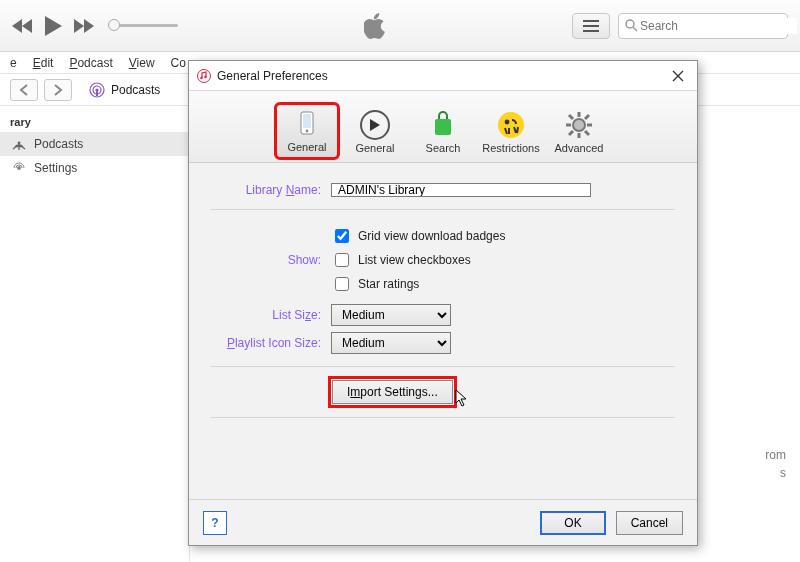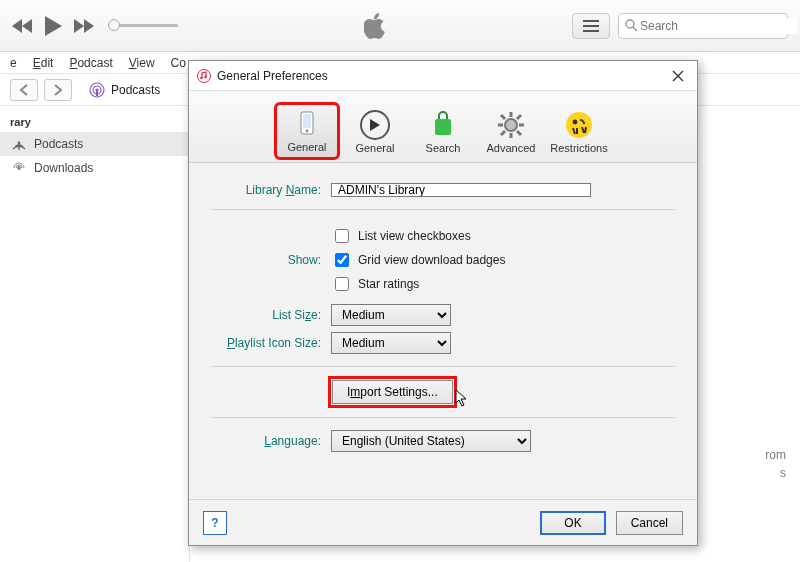--- a/index.html
+++ b/index.html
@@ -110,21 +110,21 @@
   .tab .ticon { width:30px; height:30px; display:flex; align-items:center; justify-content:center; }
   .tab .ringed {
     width:30px; height:30px; border-radius:50%; border:2px solid #555;
     display:flex; align-items:center; justify-content:center;
   }
   .highlight-red { outline:3px solid #e11; outline-offset:-1px; }
 
   
   .dlg-body { flex:1; padding:14px 22px 8px 22px; overflow:hidden; }
   .row { display:flex; align-items:center; margin:6px 0; }
-  .lbl { width:120px; text-align:right; padding-right:10px; color:#0f766e; }
+  .lbl { width:120px; text-align:right; padding-right:10px; color:#8b5cf6; }
   .lbl .accel { text-decoration:underline; }
   .txt {
     height:14px; border:1px solid #7a7a7a; background:#fff; padding:0 6px;
     font-size:12px; outline:none;
   }
   .chk { display:flex; align-items:center; gap:6px; margin:4px 0; }
   .chk input { width:14px; height:14px; }
   .sel {
     height:22px; border:1px solid #7a7a7a; background:linear-gradient(#f4f4f4,#e4e4e4);
     padding:0 6px; font-size:12px;
@@ -242,21 +242,21 @@
       </span>
       <span>Podcasts</span>
     </div>
     <div class="side-item">
       <span>
         <svg width="14" height="14" viewBox="0 0 14 14">
             <circle cx="7" cy="7" r="2" fill="#888"></circle>
             <path d="M3 7a4 4 0 0 1 0 0 M2 7a5 5 0 0 1 10 0 M4 7a3 3 0 0 1 6 0" fill="none" stroke="#888" stroke-width="1"></path>
           </svg>
       </span>
-      <span>Downloads</span>
+      <span>Settings</span>
     </div>
   </div>
   <div class="content">
     <div class="bg-text">
       <div>rom</div>
       <div>s</div>
     </div>
   </div>
 </div>
 
@@ -300,68 +300,68 @@
       <span>General</span>
     </div>
     <div class="tab">
       <div class="ticon">
         <svg width="26" height="28" viewBox="0 0 26 28">
             <rect x="5" y="8" width="16" height="16" rx="2" fill="#3bbf4a"></rect>
             <path d="M9 8 V5 a4 4 0 0 1 8 0 V8" fill="none" stroke="#2a8a35" stroke-width="2"></path>
           </svg>
       </div>
       <span>Search</span>
+    </div>
+    <div class="tab">
+      <div class="ticon">
+        <svg width="30" height="30" viewBox="0 0 30 30">
+            <circle cx="15" cy="15" r="13" fill="#ffd21f"></circle>
+            <circle cx="11" cy="12" r="2.4" fill="#333"></circle>
+            <path d="M16 10a4 4 0 0 1 4 4" fill="none" stroke="#333" stroke-width="2"></path>
+            <path d="M9 18 l2 6 M13 18 l0 6 M18 17 l2 6 M22 17 l-1 6" stroke="#333" stroke-width="2"></path>
+          </svg>
+      </div>
+      <span>Restrictions</span>
     </div>
     <div class="tab">
       <div class="ticon">
         <svg width="30" height="30" viewBox="0 0 30 30">
             <circle cx="15" cy="15" r="6" fill="#bfbfbf" stroke="#777" stroke-width="2"></circle>
             <g stroke="#777" stroke-width="3">
               <line x1="15" y1="2" x2="15" y2="7"></line>
               <line x1="15" y1="23" x2="15" y2="28"></line>
               <line x1="2" y1="15" x2="7" y2="15"></line>
               <line x1="23" y1="15" x2="28" y2="15"></line>
               <line x1="5" y1="5" x2="9" y2="9"></line>
               <line x1="21" y1="21" x2="25" y2="25"></line>
               <line x1="21" y1="9" x2="25" y2="5"></line>
               <line x1="5" y1="25" x2="9" y2="21"></line>
             </g>
           </svg>
       </div>
       <span>Advanced</span>
     </div>
-    <div class="tab">
-      <div class="ticon">
-        <svg width="30" height="30" viewBox="0 0 30 30">
-            <circle cx="15" cy="15" r="13" fill="#ffd21f"></circle>
-            <circle cx="11" cy="12" r="2.4" fill="#333"></circle>
-            <path d="M16 10a4 4 0 0 1 4 4" fill="none" stroke="#333" stroke-width="2"></path>
-            <path d="M9 18 l2 6 M13 18 l0 6 M18 17 l2 6 M22 17 l-1 6" stroke="#333" stroke-width="2"></path>
-          </svg>
-      </div>
-      <span>Restrictions</span>
-    </div>
   </div>
 
   <div class="dlg-body">
     <div class="row">
       <div class="lbl">Library <span class="accel">N</span>ame:</div>
       <input class="txt" style="width: 260px;" value="ADMIN's Library">
     </div>
     <hr class="sep">
     <div class="row">
       <div class="lbl">Show:</div>
       <div>
         <label class="chk">
+          <input type="checkbox" checked="" style="">
+          <span><span class="accel">G</span>rid view download badges</span>
+        </label>
+        <label class="chk">
           <input type="checkbox" style="">
           <span>List view checkboxes</span>
-        </label>
-        <label class="chk">
-          <input type="checkbox" checked="" style="">
-          <span><span class="accel">G</span>rid view download badges</span>
         </label>
         <label class="chk">
           <input type="checkbox" style="">
           <span>Star ratings</span>
         </label>
       </div>
     </div>
     <div class="row">
       <div class="lbl">List Si<span class="accel">z</span>e:</div>
       <select class="sel" style="width:120px">
@@ -380,26 +380,20 @@
       <span class="import-wrap">
         <button class="btn">I<span style="text-decoration:underline">m</span>port Settings...</button>
       </span>
       <span style="position:absolute; left:244px; top:10px;">
         <svg width="14" height="18" viewBox="0 0 14 18">
             <path d="M1 1 L1 14 L4 11 L7 17 L9 16 L6 10 L11 10 Z" fill="#fff" stroke="#000" stroke-width="1"></path>
           </svg>
       </span>
     </div>
     <hr class="sep">
-    <div class="row">
-      <div class="lbl"><span class="accel">L</span>anguage:</div>
-      <select class="sel" style="width:200px">
-        <option>English (United States)</option>
-      </select>
-    </div>
   </div>
 
   <div class="dlg-foot">
     <div class="help-btn">?</div>
     <div class="spacer"></div>
     <button class="btn ok">OK</button>
     <button class="btn">Cancel</button>
   </div>
 </div>
 

